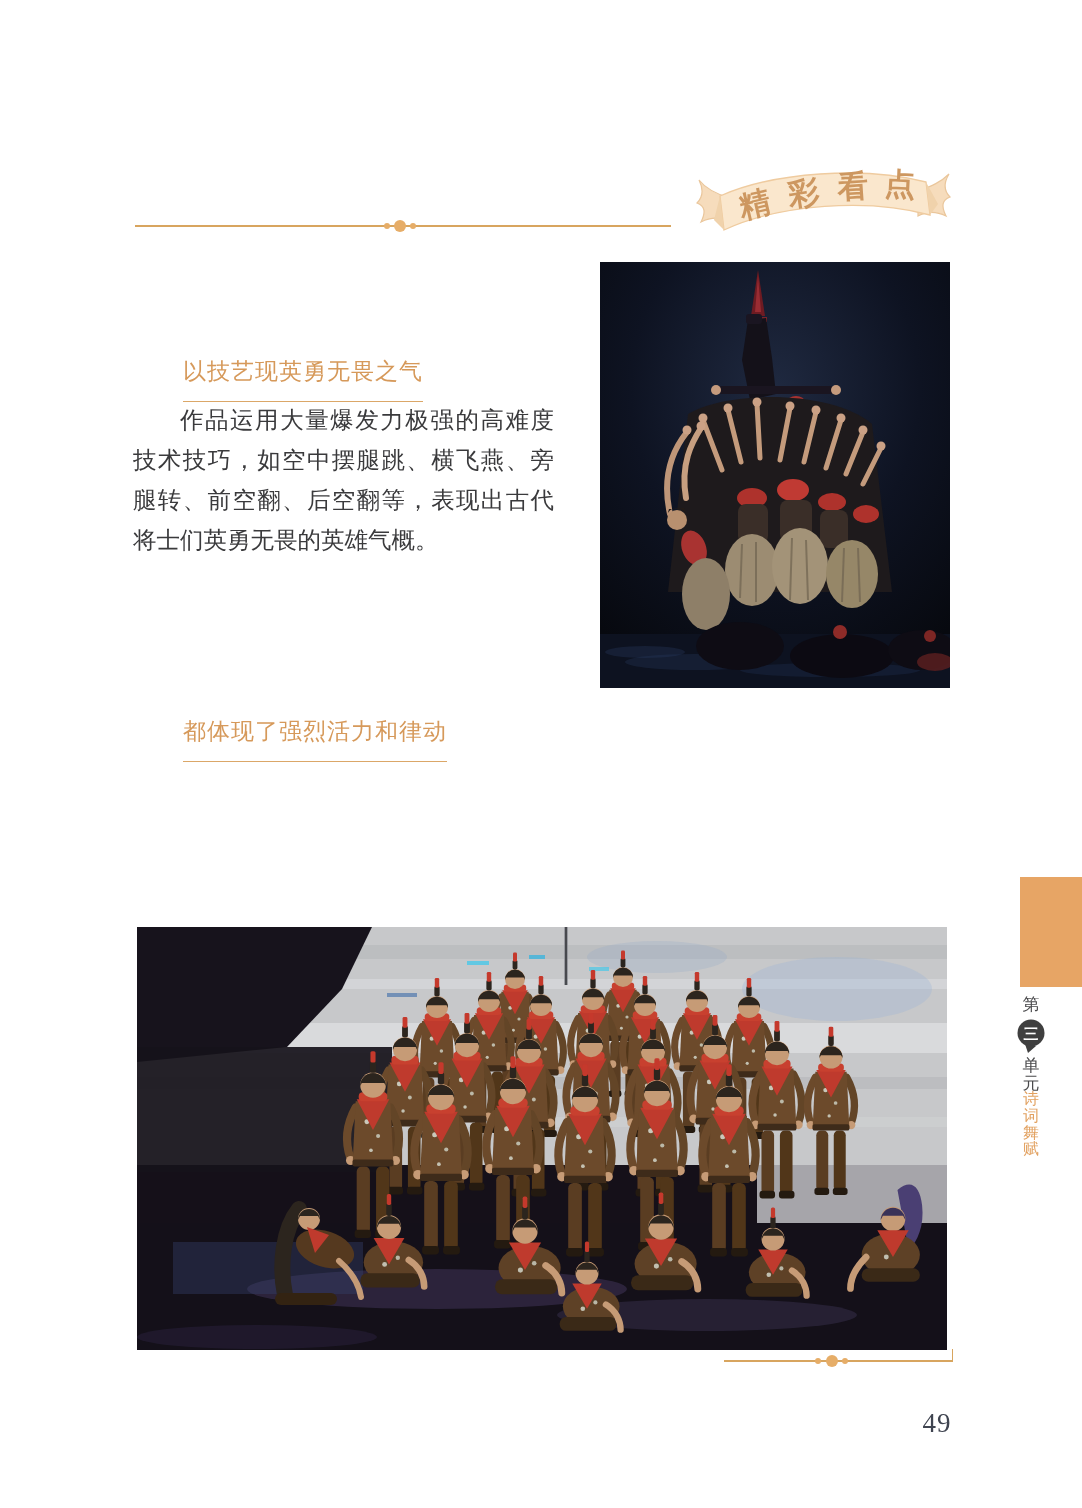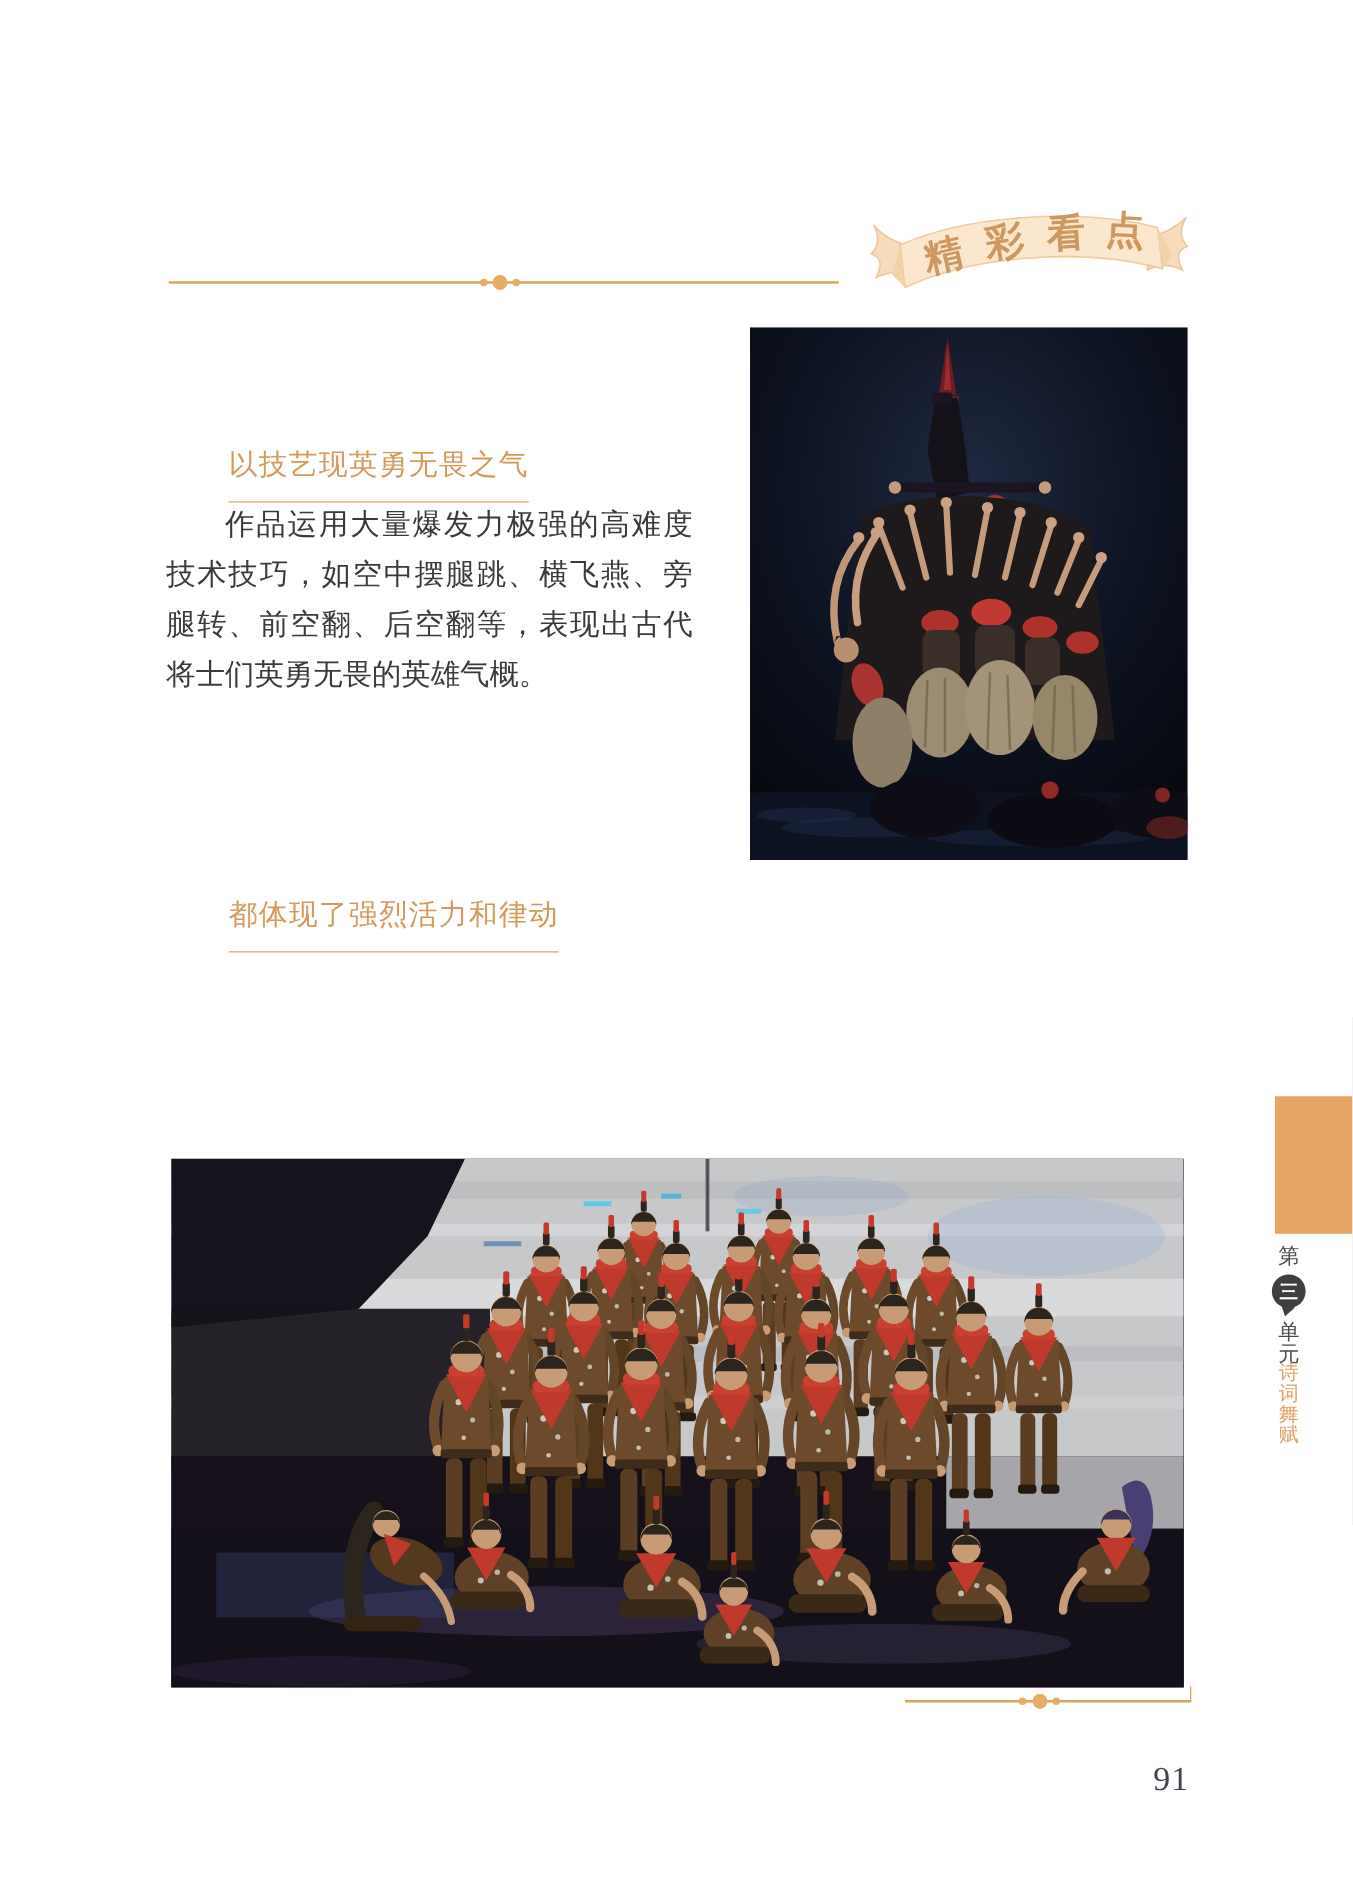--- a/index.html
+++ b/index.html
@@ -334,15 +334,15 @@
     <span class="vchar">单</span>
     <span class="vchar">元</span>
   </div>
   <div id="title-col" class="vcol">
     <span class="vchar-orange">诗</span>
     <span class="vchar-orange">词</span>
     <span class="vchar-orange">舞</span>
     <span class="vchar-orange">赋</span>
   </div>
 
-  <div id="page-num">91</div>
+  <div id="page-num">49</div>
 
 </div>
 
 </body></html>

